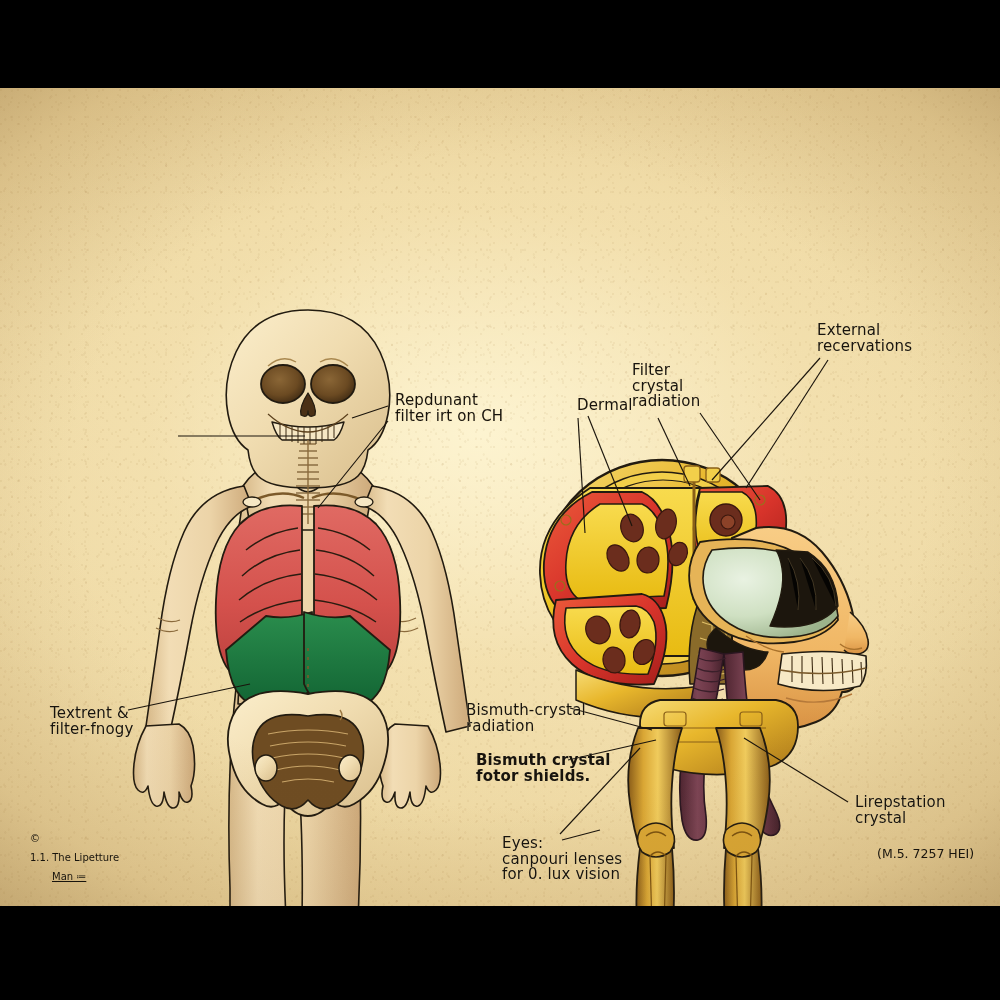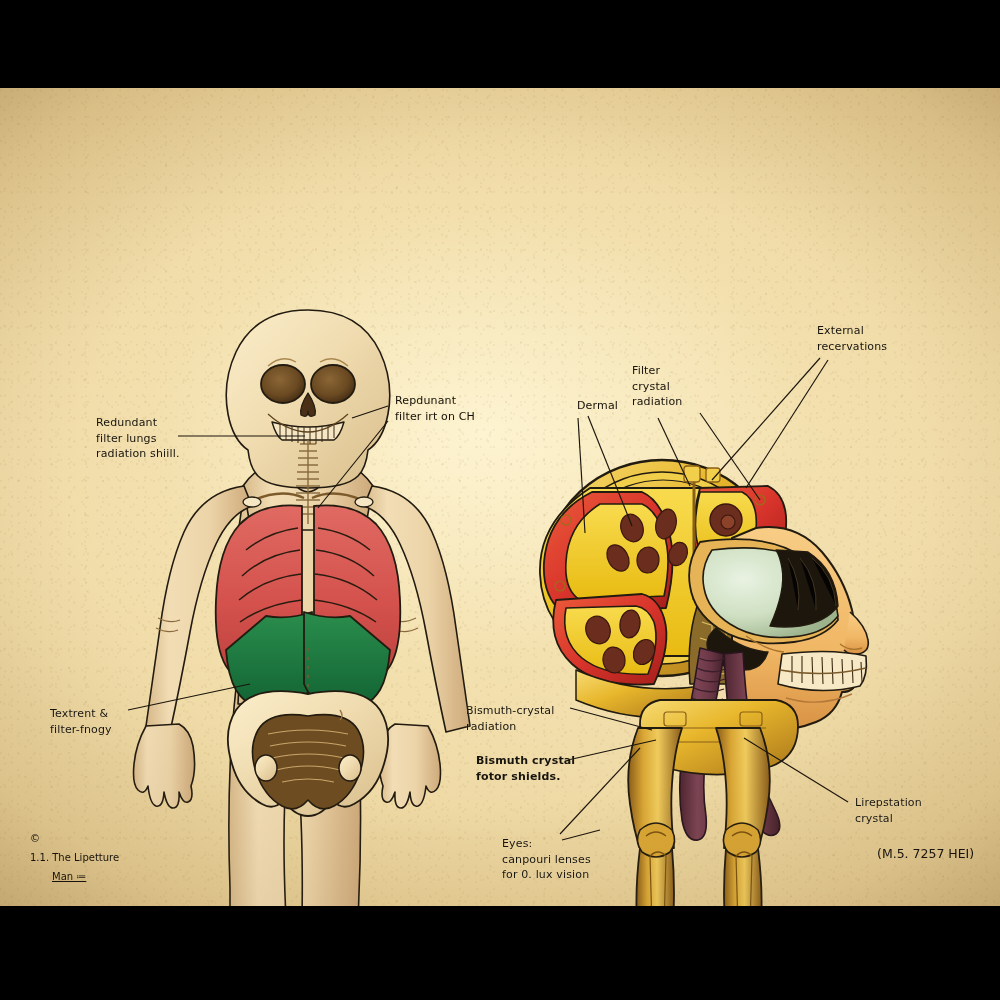--- a/index.html
+++ b/index.html
@@ -62,21 +62,21 @@
     pointer-events: none;
   }
 
   svg.art { position: absolute; left: 0; top: 0; width: 1000px; height: 818px; }
 
   
   .ann {
     position: absolute;
     color: #17130d;
     font-family: "DejaVu Sans", sans-serif;
-    font-size: 11px;
+    font-size: 15px;
     line-height: 15.5px;
     letter-spacing: 0.15px;
     white-space: pre-line;
     text-shadow: 0 0 1px rgba(243,226,180,0.9);
     z-index: 20;
   }
   .cap {
     position: absolute;
     color: #18140d;
     font-family: "DejaVu Sans", sans-serif;
@@ -445,23 +445,20 @@
 
         <path d="M568 672 L656 652"></path>
 
         <path d="M562 752 L600 742"></path>
         <path d="M560 746 L640 660"></path>
 
         <path d="M848 714 L744 650"></path>
       </g>
     </svg>
 
-    <div class="ann" style="left:96px; top:327px;">Redundant
-filter lungs
-radiation shiill.</div>
 
     <div class="ann" style="left:395px; top:305px;">Repdunant
 filter irt on CH</div>
 
     <div class="ann" style="left:50px; top:618px;">Textrent &amp;
 filter-fnogy</div>
 
     <div class="ann" style="left:533px; top:310px;margin-left:44px;">Dermal</div>
 
     <div class="ann" style="left:632px; top:275px;">Filter

